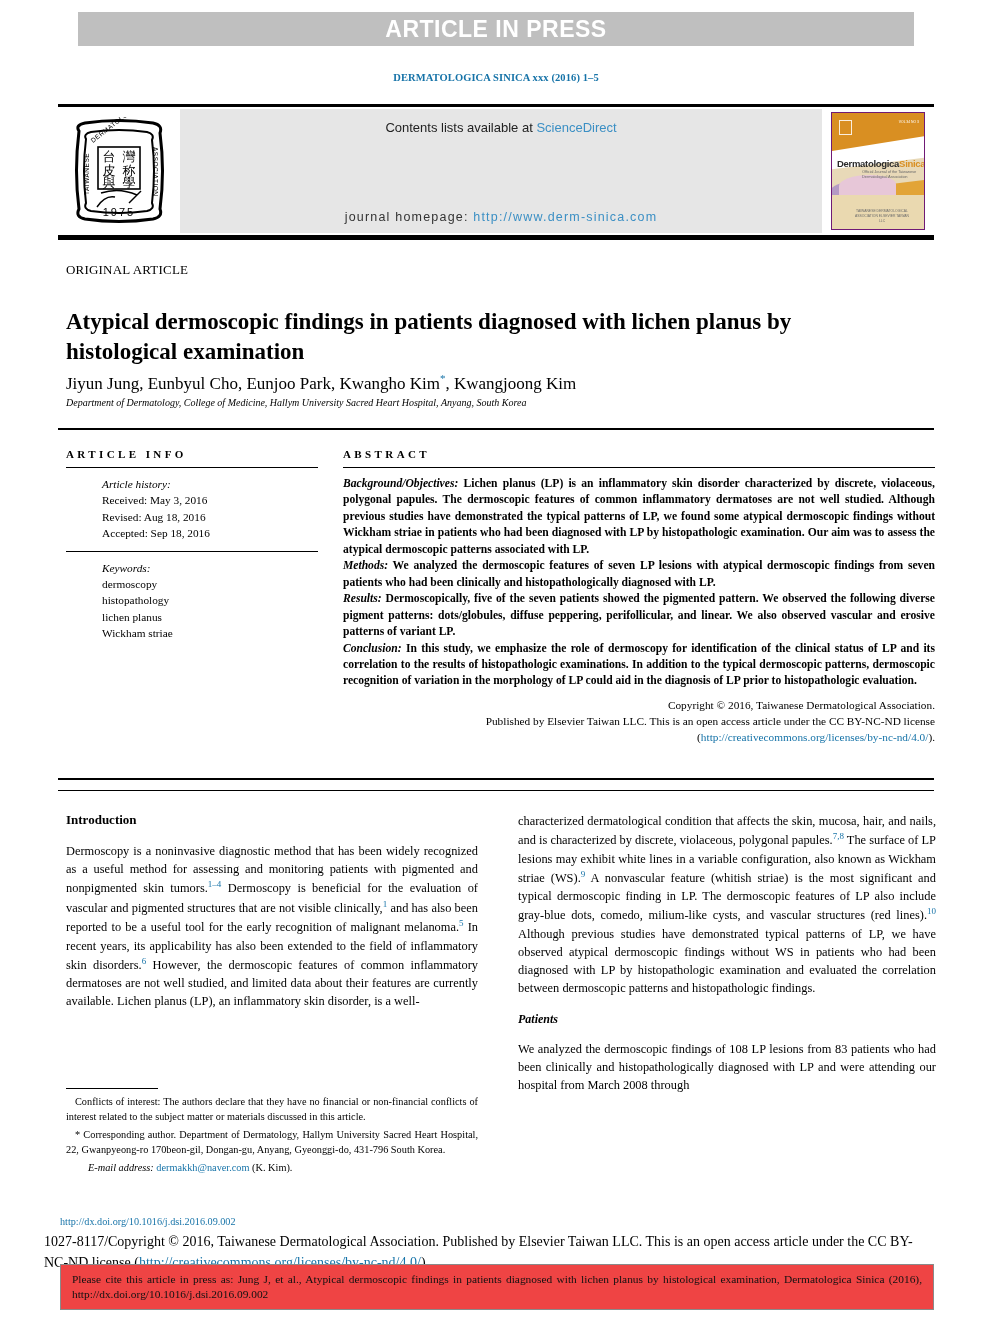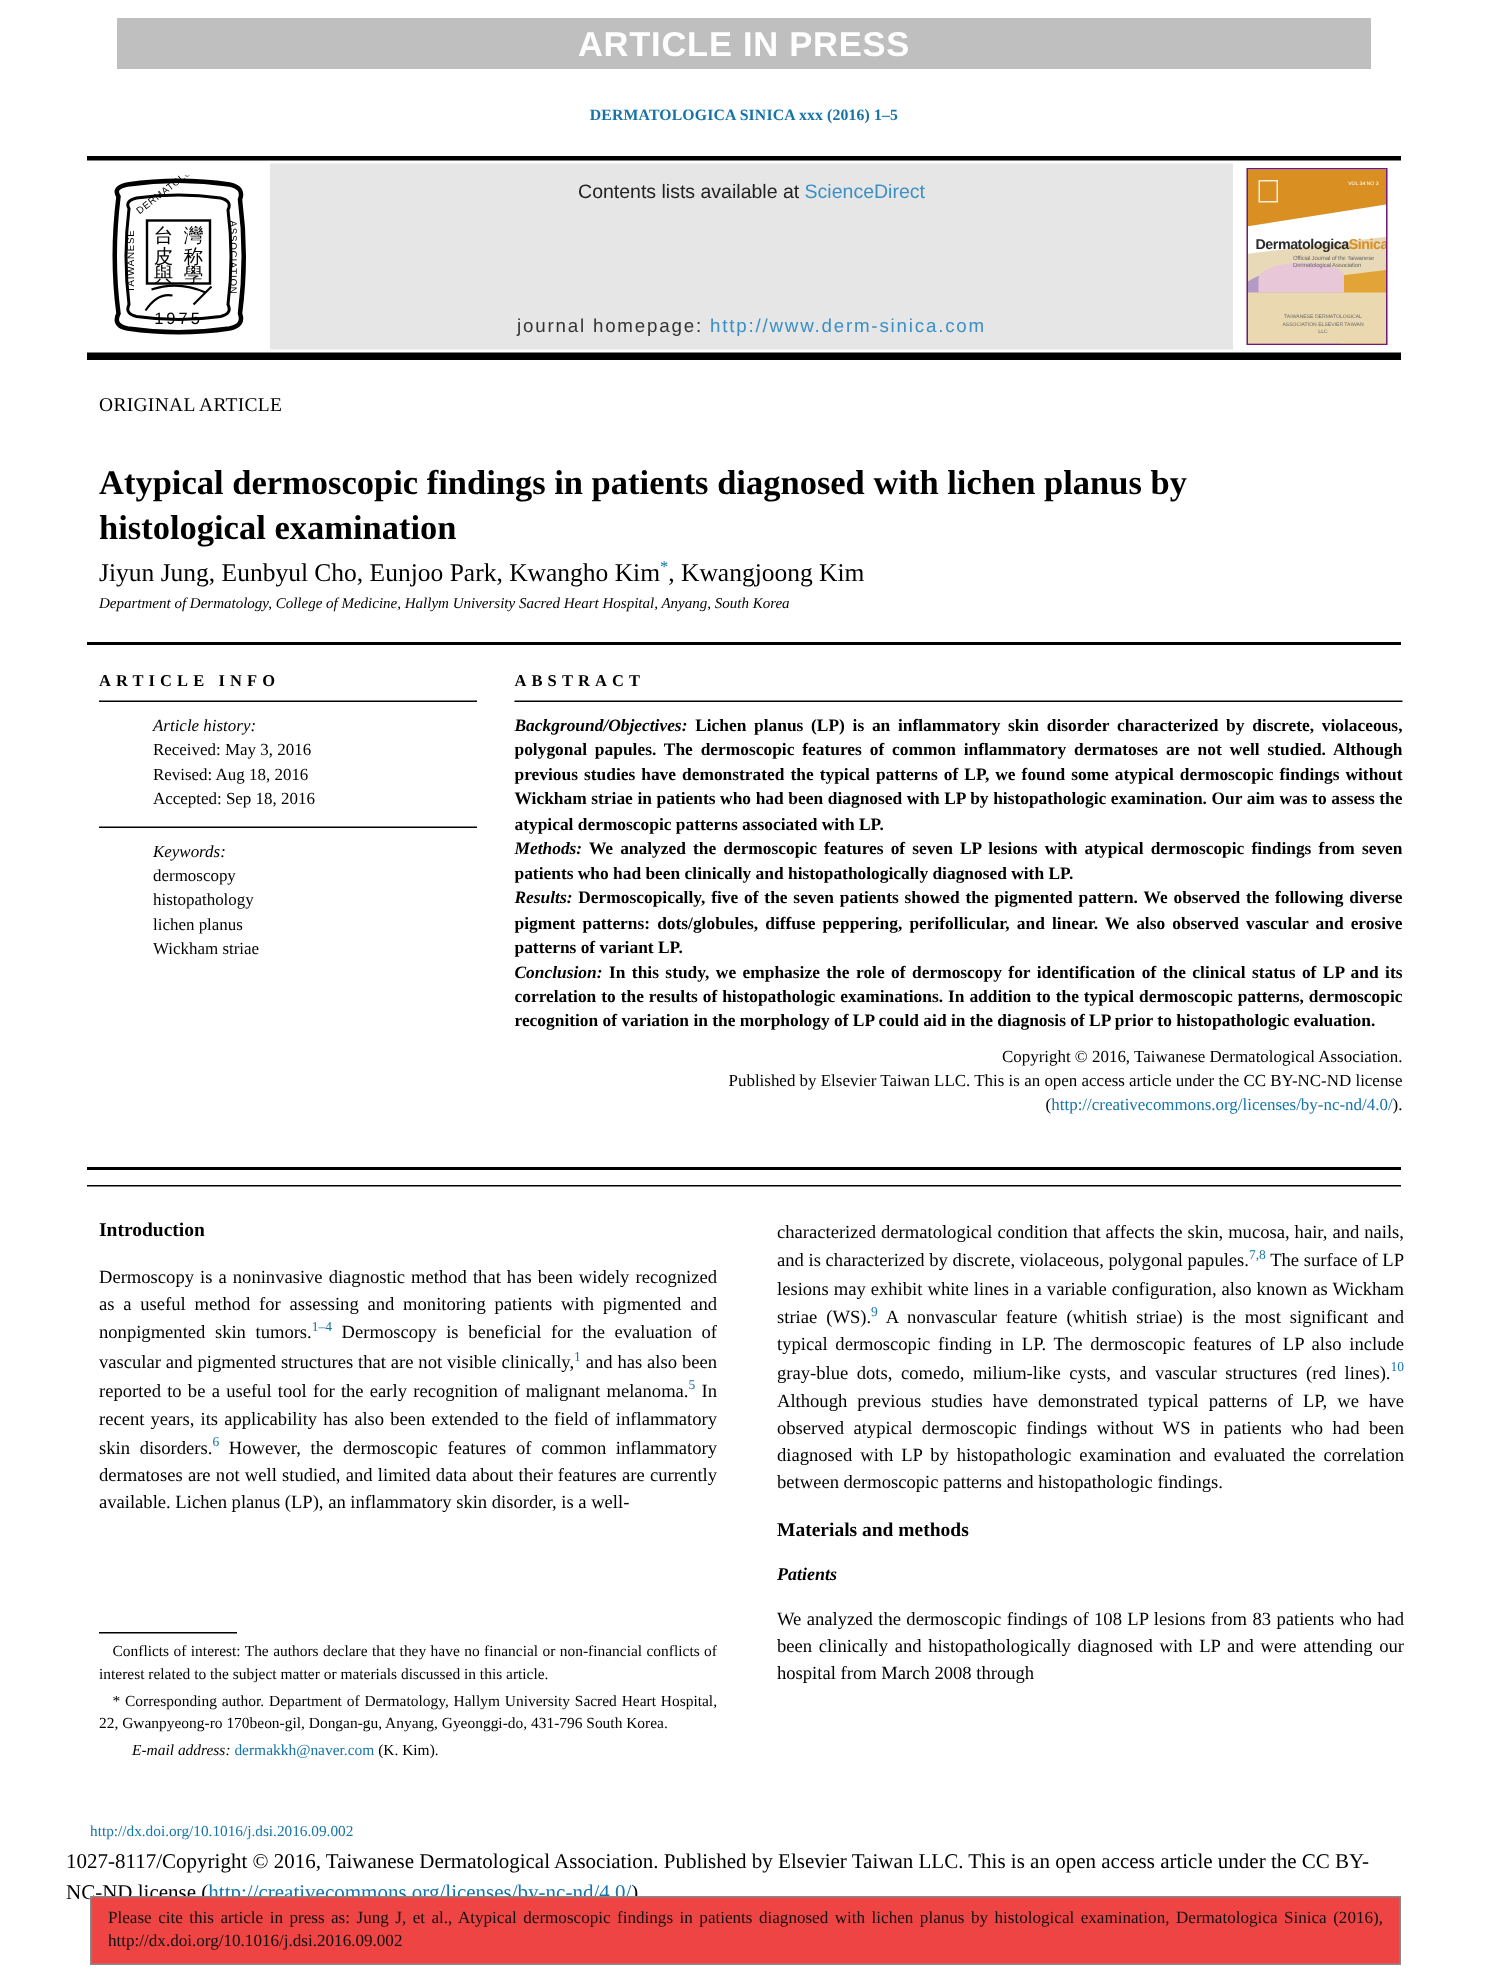--- a/index.html
+++ b/index.html
@@ -458,21 +458,20 @@
 <div class="rule-bot-abs"></div>
 <div class="rule-bot-abs2"></div>
 
 <div class="col-left">
   <h2 class="bh">Introduction</h2>
   <p class="body-p"><span>Dermoscopy is a noninvasive diagnostic method that has been widely recognized as a useful method for assessing and monitoring patients with pigmented and nonpigmented skin tumors.</span><sup>1–4</sup><span> Dermoscopy is beneficial for the evaluation of vascular and pigmented structures that are not visible clinically,</span><sup>1</sup><span> and has also been reported to be a useful tool for the early recognition of malignant melanoma.</span><sup>5</sup><span> In recent years, its applicability has also been extended to the field of inflammatory skin disorders.</span><sup>6</sup><span> However, the dermoscopic features of common inflammatory dermatoses are not well studied, and limited data about their features are currently available. Lichen planus (LP), an inflammatory skin disorder, is a well-</span></p>
 </div>
 
 <div class="col-right">
   <p class="body-p"><span>characterized dermatological condition that affects the skin, mucosa, hair, and nails, and is characterized by discrete, violaceous, polygonal papules.</span><sup>7,8</sup><span> The surface of LP lesions may exhibit white lines in a variable configuration, also known as Wickham striae (WS).</span><sup>9</sup><span> A nonvascular feature (whitish striae) is the most significant and typical dermoscopic finding in LP. The dermoscopic features of LP also include gray-blue dots, comedo, milium-like cysts, and vascular structures (red lines).</span><sup>10</sup><span> Although previous studies have demonstrated typical patterns of LP, we have observed atypical dermoscopic findings without WS in patients who had been diagnosed with LP by histopathologic examination and evaluated the correlation between dermoscopic patterns and histopathologic findings.</span></p>
-  <h2 class="bh sp">Materials and methods</h2>
   <h3 class="bh3">Patients</h3>
   <p class="body-p">We analyzed the dermoscopic findings of 108 LP lesions from 83 patients who had been clinically and histopathologically diagnosed with LP and were attending our hospital from March 2008 through</p>
 </div>
 
 <div class="fn">
   <div class="fn-rule"></div>
   <p class="fn-p">Conflicts of interest: The authors declare that they have no financial or non-financial conflicts of interest related to the subject matter or materials discussed in this article.</p>
   <p class="fn-p">* Corresponding author. Department of Dermatology, Hallym University Sacred Heart Hospital, 22, Gwanpyeong-ro 170beon-gil, Dongan-gu, Anyang, Gyeonggi-do, 431-796 South Korea.</p>
   <p class="fn-p email"><span class="ital">E-mail address: </span><a class="lnk" href="#">dermakkh@naver.com</a><span> (K. Kim).</span></p>
 </div>

